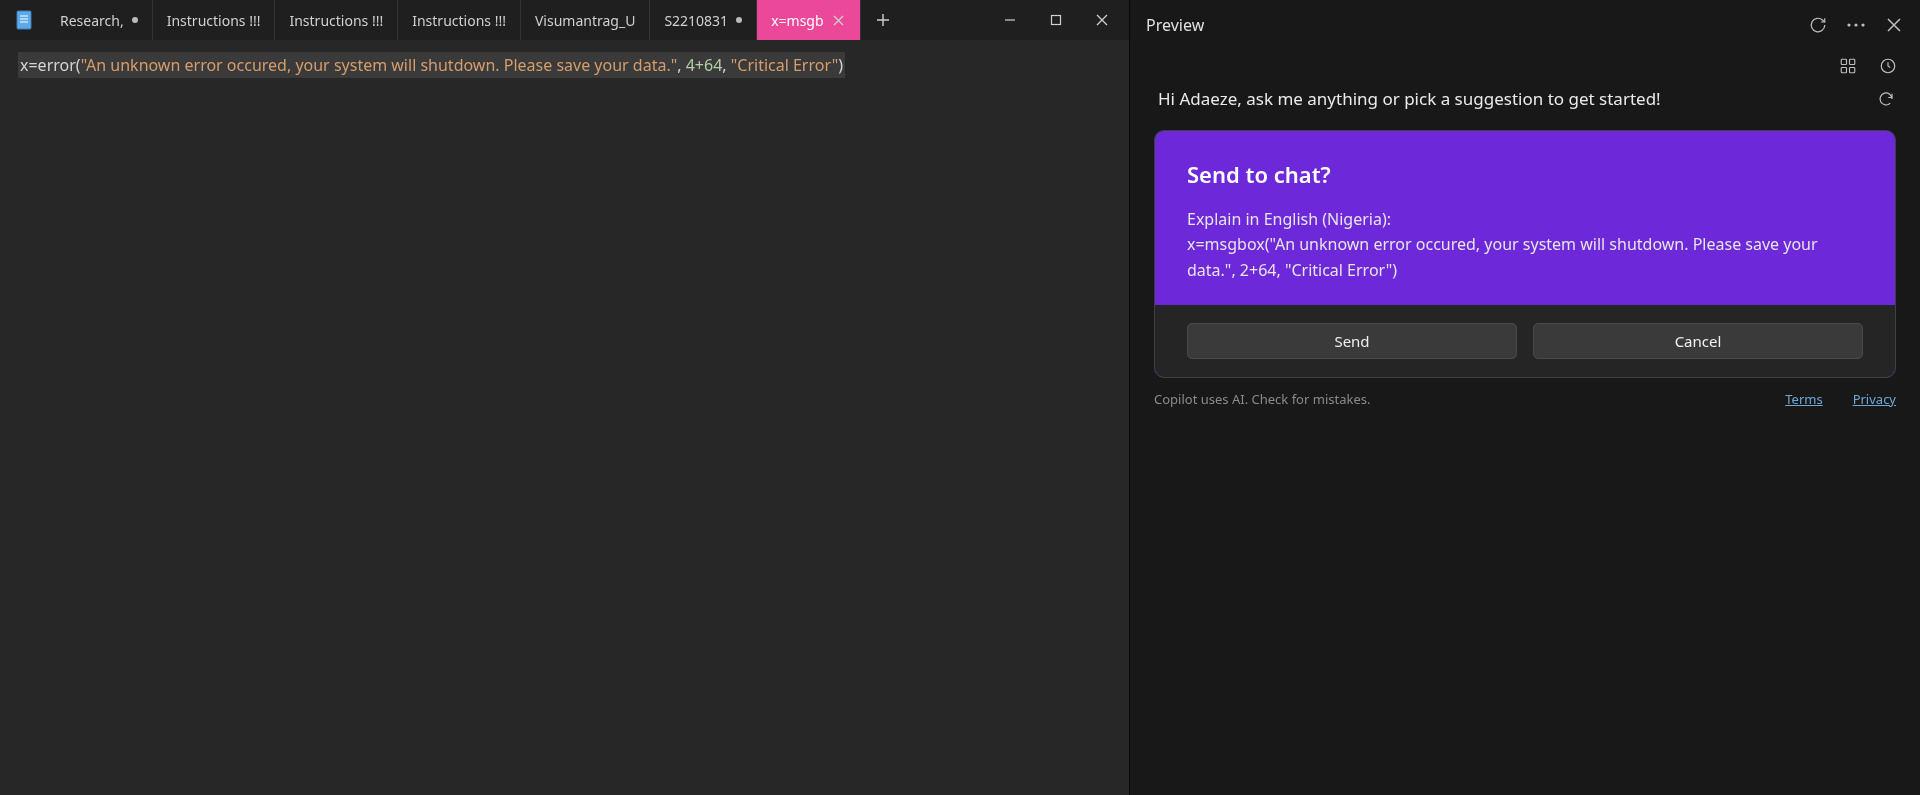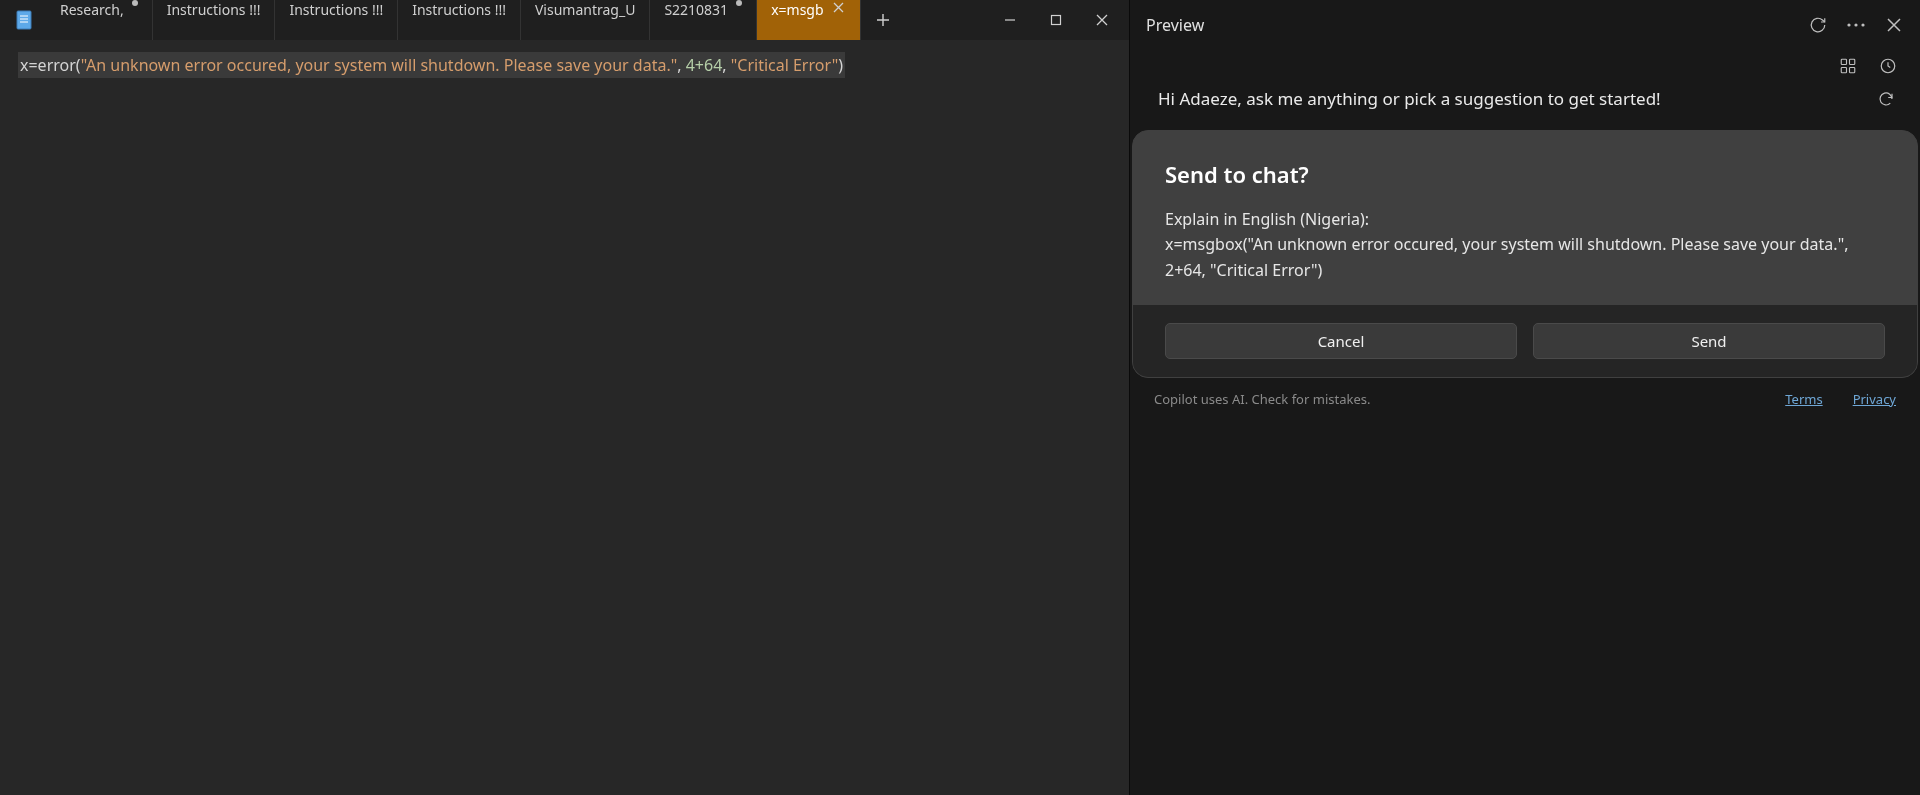--- a/index.html
+++ b/index.html
@@ -42,30 +42,31 @@
   align-items: center;
   justify-content: center;
 }
 .tabs {
   display: flex;
   align-items: center;
   height: 100%;
 }
 .tab {
   display: flex;
+  align-items: center;
   height: 100%;
   padding: 0 14px;
   font-size: 14px;
   color: #d0d0d0;
   border-right: 1px solid #333;
   gap: 8px;
   cursor: default;
 }
 .tab.active {
-  background: #a16207;
+  background: #ec4899;
   color: #ffffff;
 }
 .tab .dot {
   width: 6px;
   height: 6px;
   border-radius: 50%;
   background: #bbb;
 }
 .tab .closex {
   width: 14px;
@@ -201,24 +202,24 @@
   font-size: 17px;
   color: #eaeaea;
   line-height: 1.5;
 }
 .refresh-greet {
   margin-left: auto;
 }
 
 
 .dialog {
-  margin: 0 2px;
-  background: #404040;
+  margin: 0 24px;
+  background: #6d28d9;
   border: 1px solid #404040;
-  border-radius: 16px;
+  border-radius: 10px;
   overflow: hidden;
 }
 .dialog-body {
   padding: 28px 32px 22px 32px;
 }
 .dialog-title {
   font-size: 22px;
   font-weight: 600;
   color: #ffffff;
   margin-bottom: 18px;
@@ -400,22 +401,22 @@
 
   <div class="dialog">
     <div class="dialog-body">
       <div class="dialog-title">Send to chat?</div>
       <div class="dialog-text">
         <div>Explain in English (Nigeria):</div>
         <div>x=msgbox("An unknown error occured, your system will shutdown. Please save your data.", 2+64, "Critical Error")</div>
       </div>
     </div>
     <div class="dialog-actions">
+      <div class="dlg-btn">Send</div>
       <div class="dlg-btn">Cancel</div>
-      <div class="dlg-btn">Send</div>
     </div>
   </div>
 
   <div class="footer-line">
     <span>Copilot uses AI. Check for mistakes.</span>
     <span class="footer-links">
       <span class="footer-link">Terms</span>
       <span class="footer-link">Privacy</span>
     </span>
   </div>

